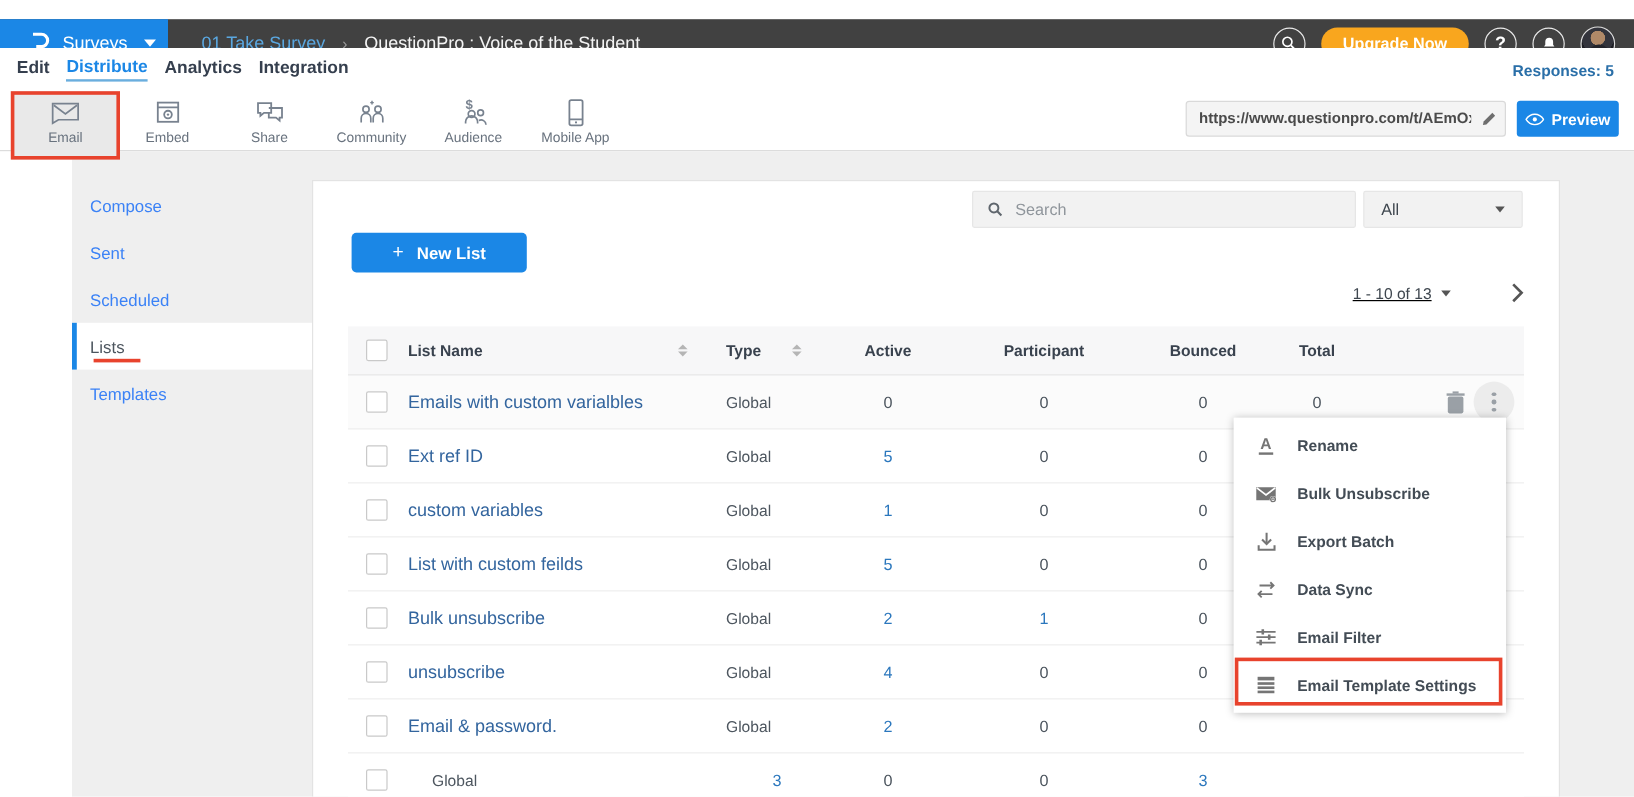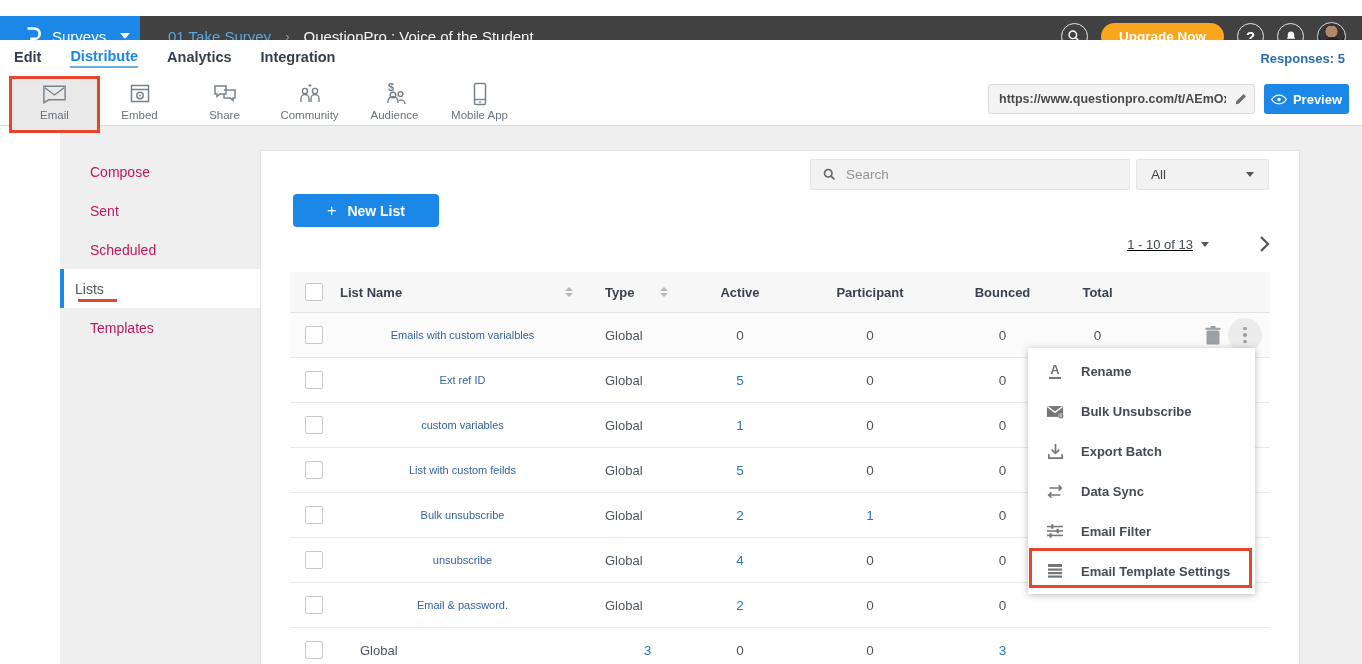--- a/index.html
+++ b/index.html
@@ -19,40 +19,40 @@
   .bc-title { color:#f4f4f4; }
   .topnav-right { margin-left:auto; display:flex; align-items:center; gap:13px; padding-right:16px; }
   .circ { width:27px; height:27px; border-radius:50%; border:1.5px solid #e8e8e8; display:flex; align-items:center; justify-content:center; color:#fff; }
   .circ svg { display:block; }
   .qmark { font-size:15px; font-weight:bold; color:#fff; }
   .upgrade { height:27px; padding:0 18px; border-radius:14px; background:#f9a61e; color:#fff; font-size:13.5px; font-weight:bold; display:flex; align-items:center; border:none; }
   .avatar { width:29px; height:29px; border-radius:50%; border:1.5px solid #ddd; background:radial-gradient(circle at 50% 32%, #b08968 0 26%, #33343c 27% 58%, #1d1e24 59%); position:relative; overflow:hidden; }
   .avatar:after { content:""; position:absolute; left:6px; top:14px; width:17px; height:12px; border-radius:8px 8px 0 0; background:#23242b; }
 
   
-  .tabbar { position:absolute; left:0; top:40px; width:1362px; height:36px; background:#fff; display:flex; align-items:center; padding-left:14px; gap:29px; }
+  .tabbar { position:absolute; left:0; top:40px; width:1362px; height:36px; background:#fff; display:flex; align-items:center; padding-left:14px; gap:14px; }
   .tab { font-size:14.5px; font-weight:bold; color:#353f4e; padding-bottom:2px; cursor:pointer; }
   .tab.active { color:#1b87e6; border-bottom:2px solid #6aaede; }
   .responses { margin-left:auto; padding-right:17px; font-size:13px; font-weight:bold; color:#2a6fa8; }
 
   
   .toolbar { position:absolute; left:0; top:76px; width:1362px; height:50px; background:#fff; border-bottom:1px solid #dcdcdc; }
   .channels { position:absolute; left:12px; top:0; display:flex; }
   .channel { width:85px; height:50px; display:flex; flex-direction:column; align-items:center; justify-content:center; gap:3px; color:#808c9a; cursor:pointer; position:relative; z-index:2; }
   .channel .lbl { font-size:11.5px; color:#68727e; }
   .annotation-email { position:absolute; left:9px; top:76px; width:91px; height:57px; border:3px solid #e8432d; background:#e9e9e9; z-index:1; }
   .urlwrap { position:absolute; left:988px; top:8px; width:267px; height:30px; background:#f4f4f4; border:1px solid #d9d9d9; border-radius:3px; display:flex; align-items:center; }
   .urlwrap input { flex:1; min-width:0; border:none; background:transparent; font-size:12.5px; font-weight:bold; color:#4a4a4a; padding:0 2px 0 10px; outline:none; white-space:nowrap; overflow:hidden; font-family:"Liberation Sans", sans-serif; }
   .pencil { flex:none; width:26px; display:flex; justify-content:center; cursor:pointer; }
   .preview-btn { position:absolute; left:1264px; top:8px; width:85px; height:30px; background:#1b87e6; border:none; border-radius:3px; color:#fff; font-size:13px; font-weight:bold; display:flex; align-items:center; justify-content:center; gap:6px; cursor:pointer; }
 
   
   .content-bg { position:absolute; left:60px; top:126px; width:1302px; height:538px; background:#efefef; }
   .sidebar { position:absolute; left:60px; top:152px; width:200px; }
-  .side-item { height:39px; display:flex; align-items:center; padding-left:30px; font-size:14px; color:#be185d; cursor:pointer; position:relative; }
+  .side-item { height:39px; display:flex; align-items:center; padding-left:15px; font-size:14px; color:#3b82f6; cursor:pointer; position:relative; }
   .side-item.active { background:#fff; border-left:4px solid #1b87e6; padding-left:11px; color:#4c555e; }
   .lists-underline { position:absolute; left:14px; bottom:6px; width:39px; height:3px; background:#e8432d; }
 
   .card { position:absolute; left:260px; top:150px; width:1040px; height:514px; background:#fff; border:1px solid #e3e3e3; border-bottom:none; }
 
   .searchbox { position:absolute; left:810px; top:159px; width:320px; height:31px; background:#f2f2f2; border:1px solid #e6e6e6; border-radius:2px; display:flex; align-items:center; padding-left:11px; gap:9px; z-index:3; }
   .searchbox input { border:none; background:transparent; outline:none; font-size:13.5px; color:#444; width:250px; font-family:"Liberation Sans", sans-serif; }
   .searchbox input::placeholder { color:#8f959b; }
   .allselect { position:absolute; left:1136px; top:159px; width:133px; height:31px; background:#f2f2f2; border:1px solid #e6e6e6; border-radius:2px; display:flex; align-items:center; padding:0 14px; font-size:13.5px; color:#3f474f; cursor:pointer; z-index:3; }
   .caret-d { width:0; height:0; border-left:4.5px solid transparent; border-right:4.5px solid transparent; border-top:5.5px solid #555; margin-left:auto; }
@@ -64,21 +64,21 @@
   .pagechev { margin-left:42px; cursor:pointer; display:flex; }
 
   
   .table { position:absolute; left:290px; top:272px; width:980px; z-index:2; }
   .trow { display:grid; grid-template-columns:50px 245px 125px 60px 200px 65px 125px auto; align-items:center; height:45px; border-bottom:1px solid #e9e9e9; background:#fff; }
   .trow.head { height:41px; background:#f7f7f8; border-bottom:1px solid #e3e3e3; }
   .trow.hover { background:#fbfbfb; }
   .hcell { font-size:13px; font-weight:bold; color:#39424e; display:flex; align-items:center; }
   .ccell { display:flex; justify-content:flex-start; padding-left:15px; }
   .checkbox { width:18px; height:18px; border:1.5px solid #c9c9c9; border-radius:2px; background:#fff; cursor:pointer; }
-  .namecell { font-size:11px; color:#33659e; cursor:pointer;text-align:center; }
+  .namecell { font-size:15px; color:#33659e; cursor:pointer; }
   .typecell { font-size:13px; color:#4d565f; }
   .num { font-size:13.5px; color:#4d565f; text-align:center; }
   .num.blue-num { color:#2b77bd; cursor:pointer; }
   .cent { justify-self:center; }
   .sorticon { display:inline-flex; flex-direction:column; gap:2px; margin-left:8px; }
   .sorticon i { width:0; height:0; border-left:4px solid transparent; border-right:4px solid transparent; display:block; }
   .sorticon .up { border-bottom:4.5px solid #b5b5b5; }
   .sorticon .dn { border-top:4.5px solid #b5b5b5; }
   .actions { display:flex; align-items:center; justify-content:flex-end; padding-right:8px; gap:7px; }
   .dotcircle { width:34px; height:34px; border-radius:50%; background:#ececec; display:flex; align-items:center; justify-content:center; cursor:pointer; }

